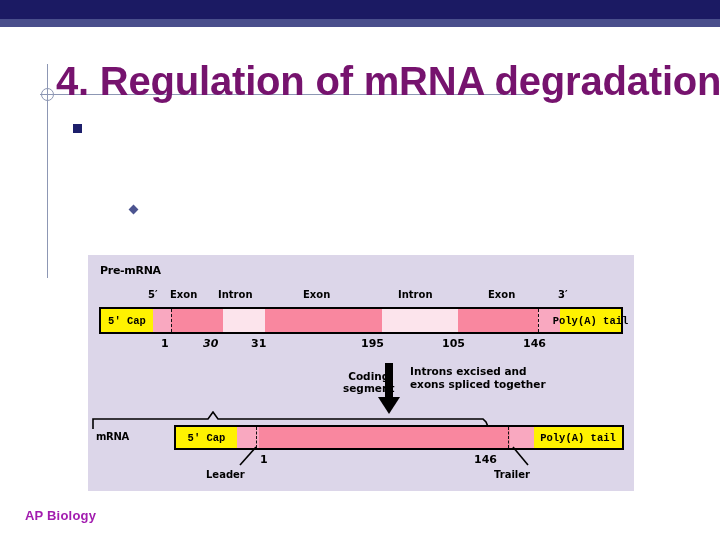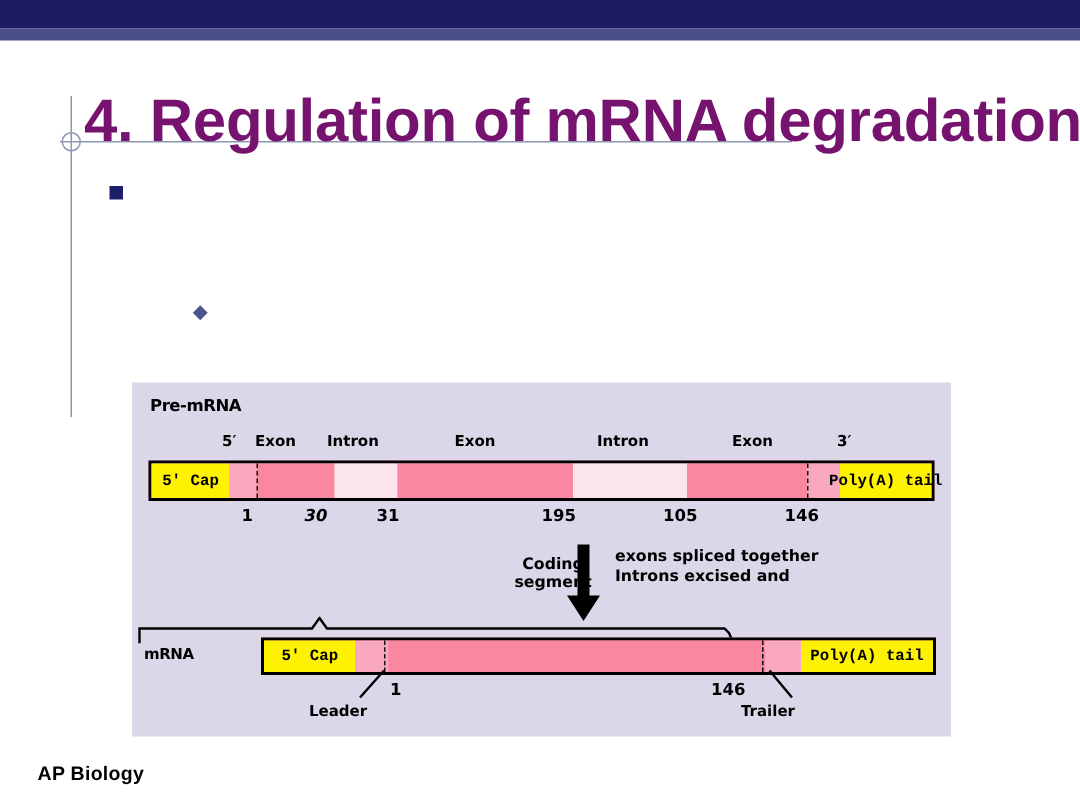--- a/index.html
+++ b/index.html
@@ -104,21 +104,21 @@
     position:absolute;left:86px;top:170px;width:450px;height:25px;
     border:2px solid #000;box-sizing:border-box;background:#f9879f;
   }
   .num2{position:absolute;top:198px;font-size:11px;font-weight:bold;color:#000;
         font-family:"DejaVu Sans","Liberation Sans",sans-serif;}
   .leadlbl{position:absolute;top:214px;font-size:10px;font-weight:bold;color:#000;
            font-family:"DejaVu Sans","Liberation Sans",sans-serif;}
 
   
   #footer{
-    position:absolute;left:25px;top:508px;color:#000000;
+    position:absolute;left:25px;top:508px;color:#a21caf;
     font-size:13px;font-weight:bold;letter-spacing:0.2px;text-align:right;
   }
 </style>
 </head>
 <body>
 
 <div id="band-dark"></div>
 <div id="band-light"></div>
 
 <div id="vrule"></div>
@@ -177,22 +177,22 @@
 
   <div id="coding">
     <div>Coding</div>
     <div>segment</div>
   </div>
 
   <div id="arrow-shaft"></div>
   <div id="arrow-head"></div>
 
   <div id="splice">
+    <div>Introns excised and</div>
     <div>exons spliced together</div>
-    <div>Introns excised and</div>
   </div>
 
   <svg id="brace" viewBox="0 0 400 18" preserveAspectRatio="none">
     <path d="M1,18 L1,8 L116,8 L121,1 L126,8 L391,8 L394,11 L397,18" fill="none" stroke="#000" stroke-width="1.6"></path>
   </svg>
 
   <div class="fig-label" id="mrna-head">mRNA</div>
 
   <div id="bar2">
       <div class="seg" style="left: 0px; width: 61px; background: rgb(255, 242, 0);"></div>

